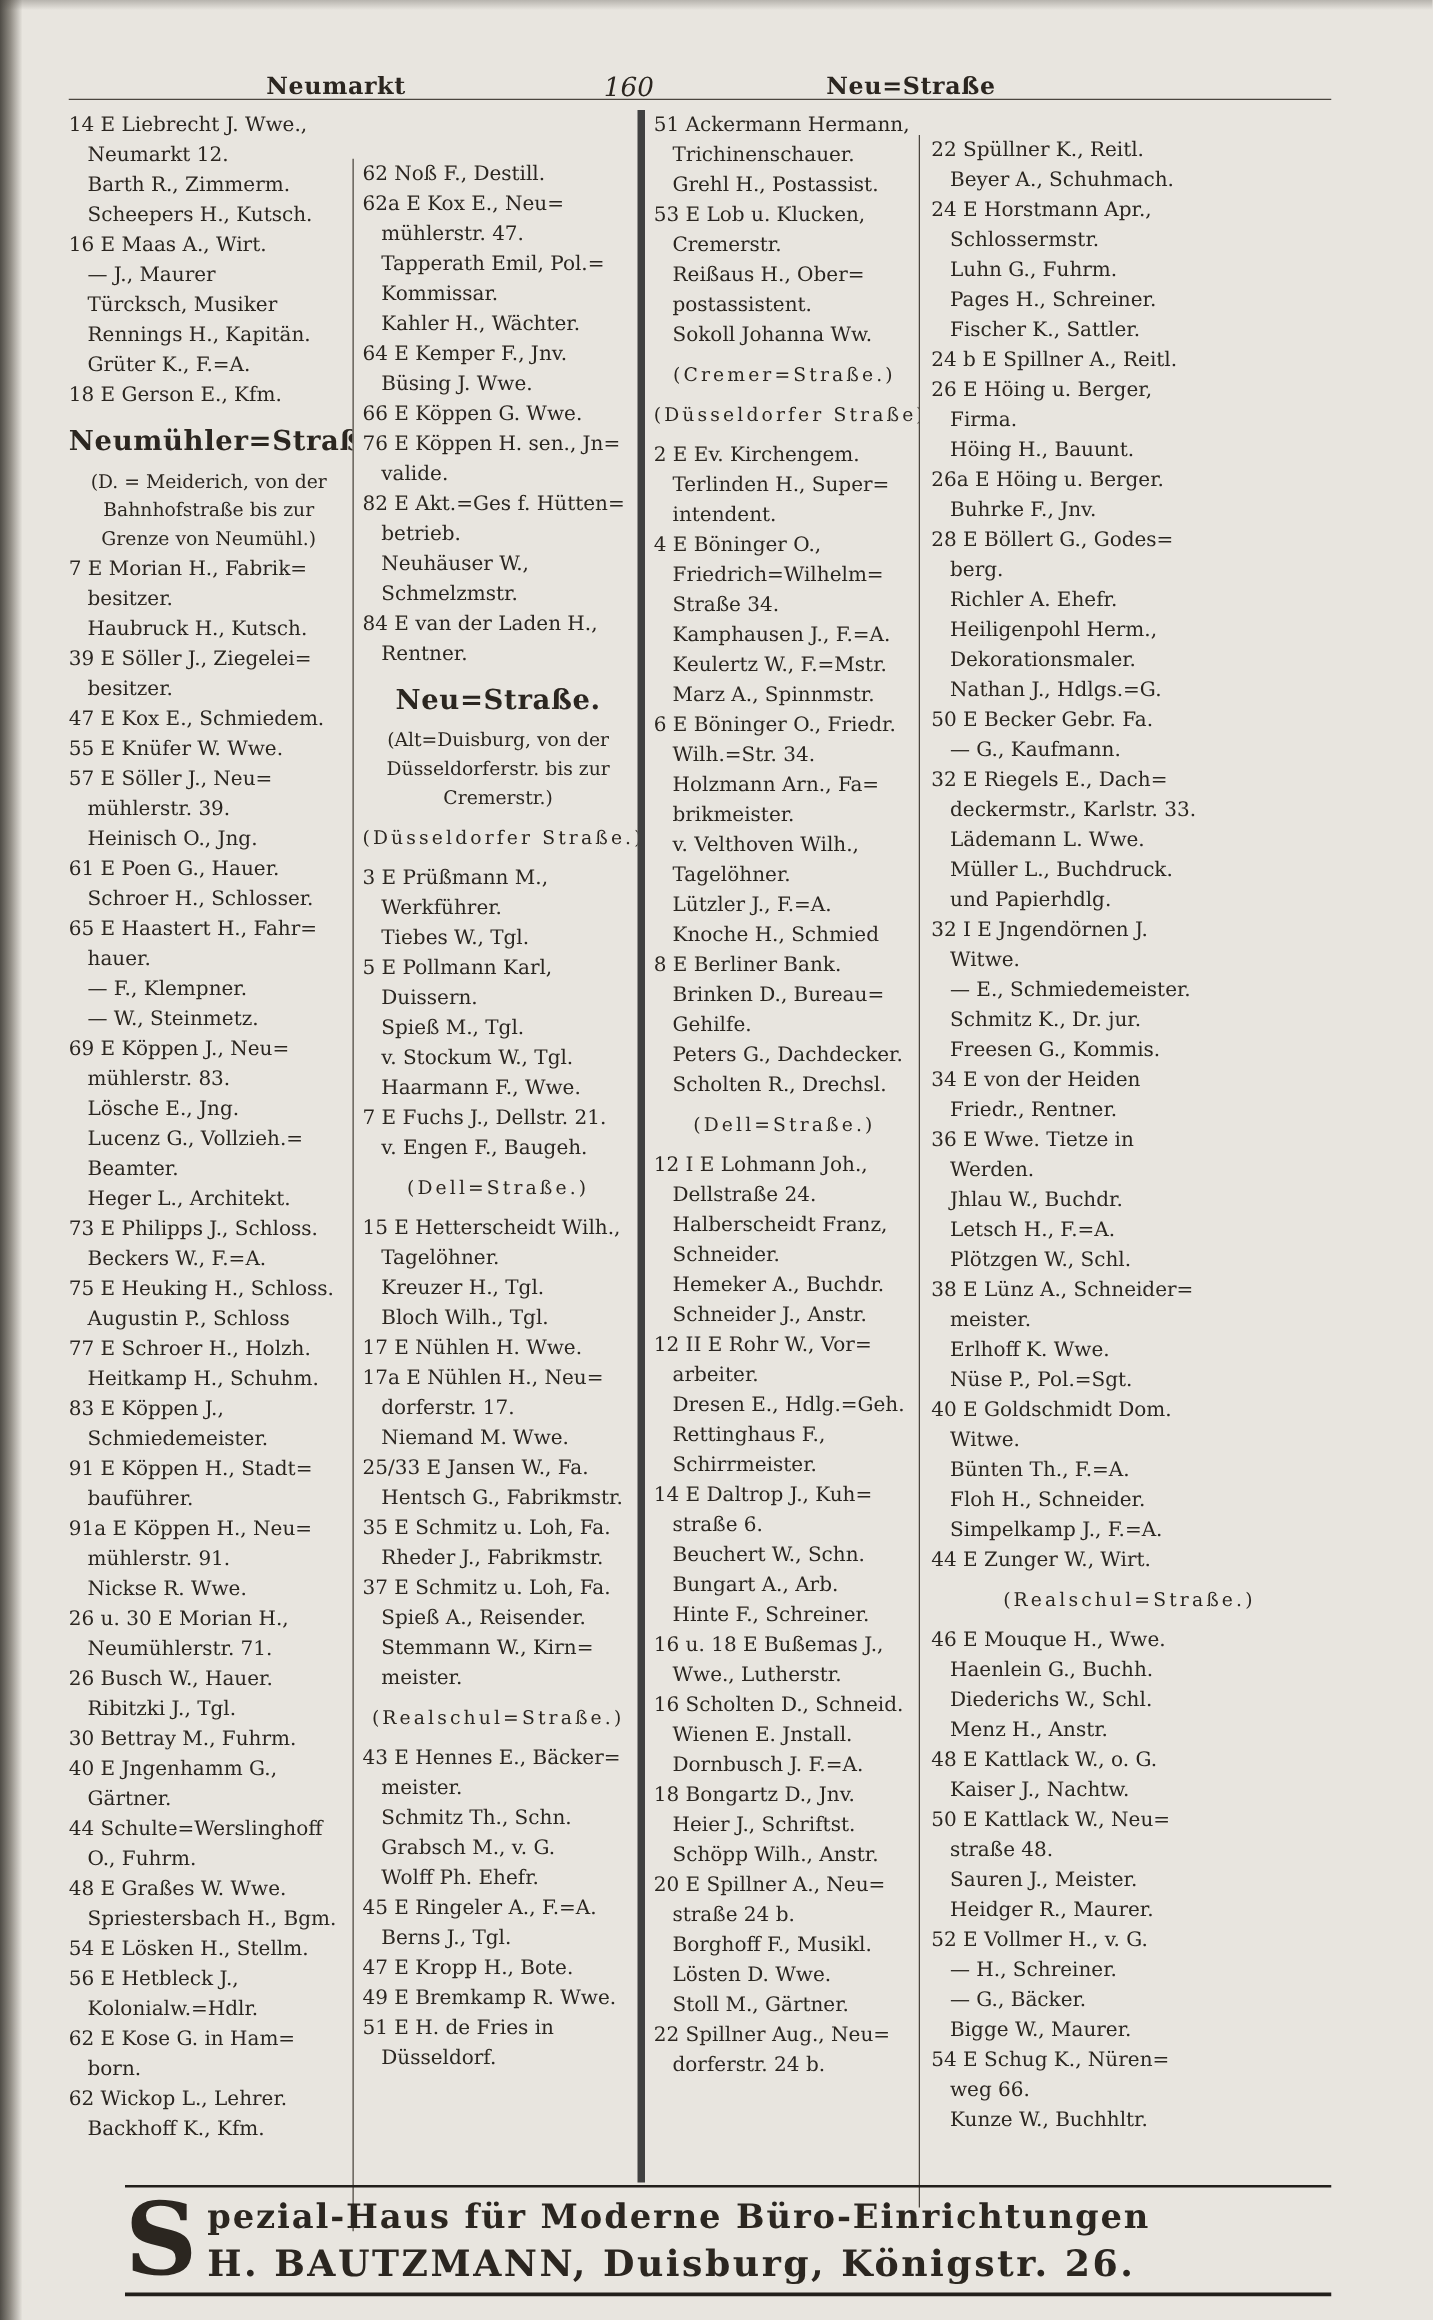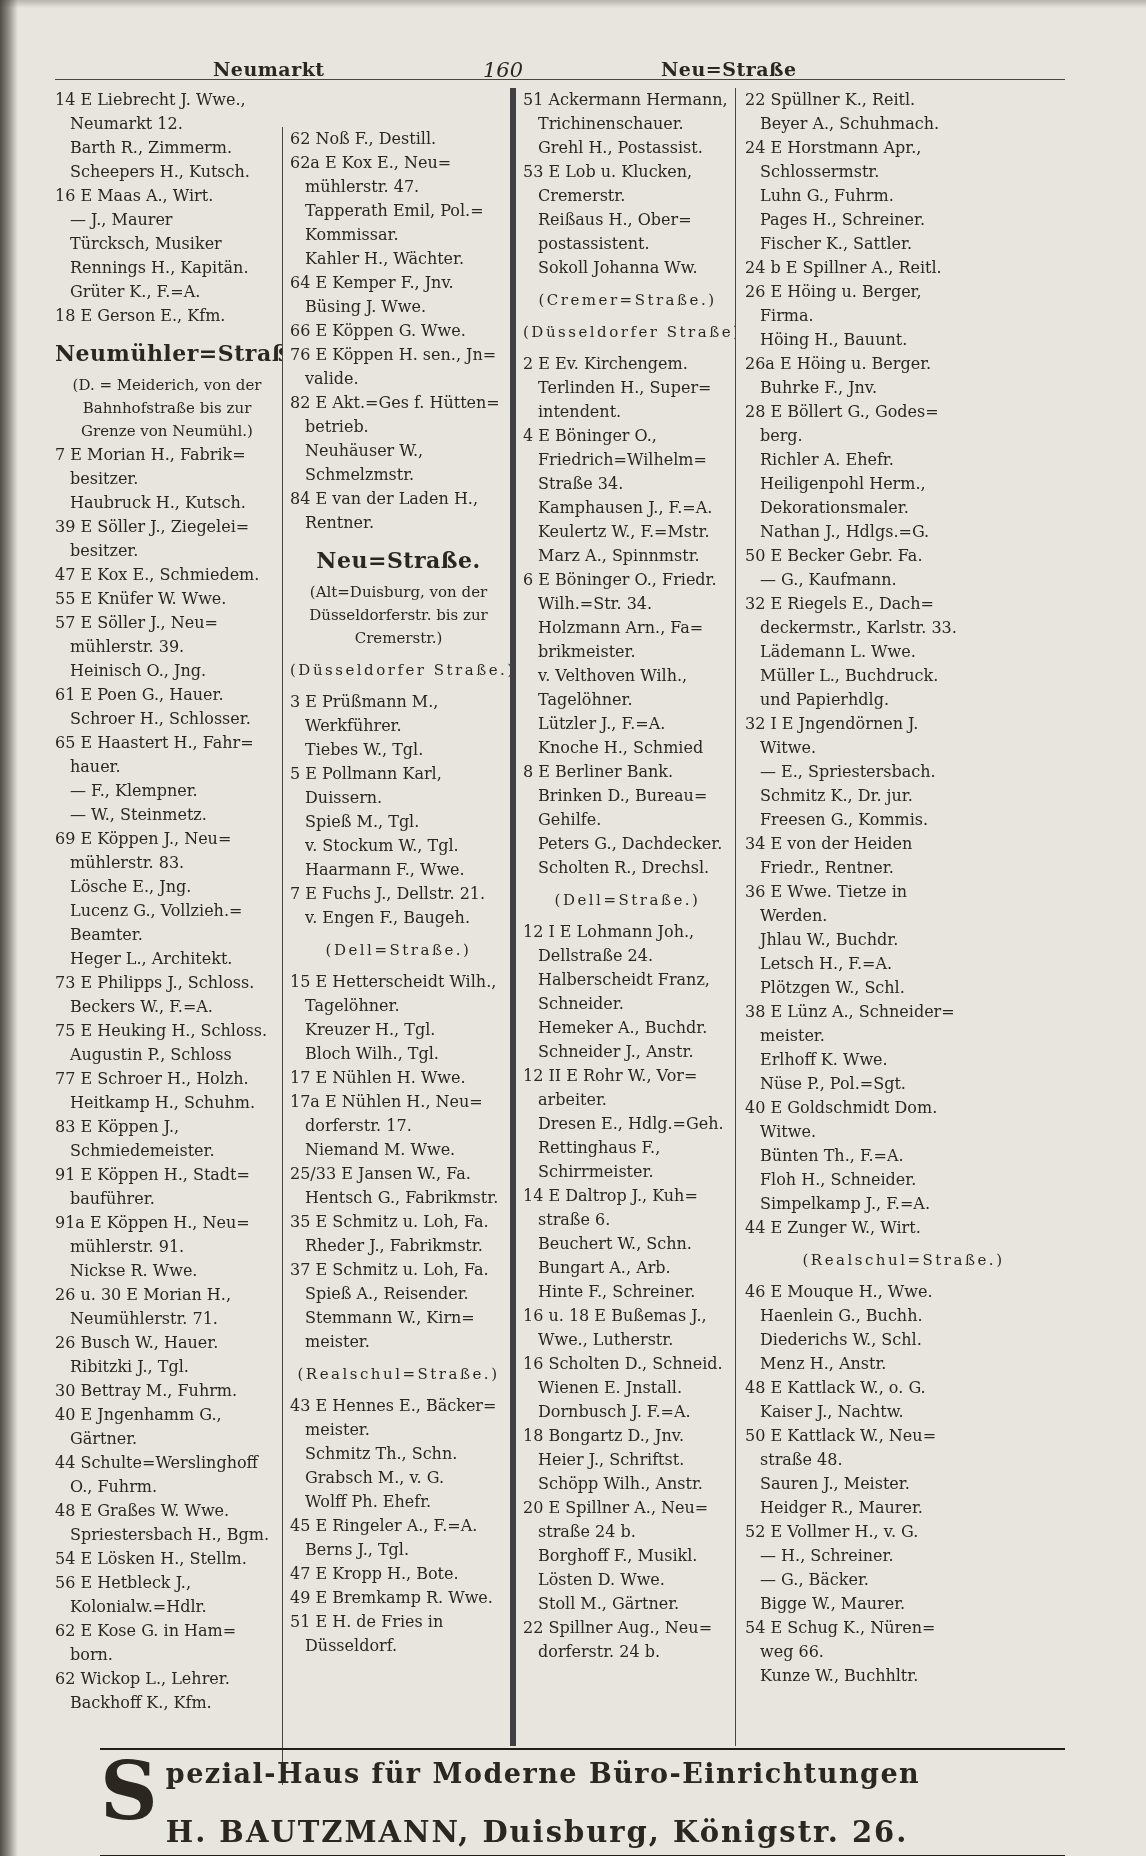--- a/index.html
+++ b/index.html
@@ -23,35 +23,35 @@
   .h-left  { position:absolute; left:158px; font-weight:bold; letter-spacing:.5px; }
   .h-center{ position:absolute; left:428px; font-style:italic; font-size:21px; }
   .h-right { position:absolute; left:606px; font-weight:bold; letter-spacing:.5px; }
   .header-rule { position:absolute; top:79px; left:55px; width:1010px; height:1px; background:#4a453e; }
 
   .columns { position:absolute; top:88px; left:55px; width:1010px; height:1658px; display:flex; }
   .column { height:100%; overflow:hidden; padding-right:3px; }
   .col-1 { width:227px; }
   .col-2 { width:228px; border-left:1px solid #4a453e; padding-left:7px;margin-top:39px; }
   .col-3 { width:225px; border-left:6px solid #404040; padding-left:7px; }
-  .col-4 { flex:1;      border-left:1px solid #4a453e; padding-left:9px; }
+  .col-4 { flex:1;      border-left:1px solid #4a453e; padding-left:9px;margin-top:20px; }
 
   .entry-num, .entry-sub { font-size:16px; line-height:24px; white-space:nowrap; }
   .entry-sub { padding-left:15px; }
   .street-heading { font-size:22px; font-weight:bold; text-align:center; line-height:30px; margin:10px 0 6px 0; letter-spacing:.5px; }
   .note-line { text-align:center; font-size:15px; line-height:23px; white-space:nowrap; }
   .cross-ref { text-align:center; font-size:15px; letter-spacing:2.5px; line-height:24px; margin:8px 0; white-space:nowrap; }
 
   .footer { position:absolute; left:100px; width:965px; top:1748px; }
   .f-rule-top { height:2px; background:#221f1b; margin-bottom:3px; }
   .f-body { display:flex; align-items:flex-start; }
   .f-initial { font-size:80px; line-height:76px; font-weight:bold; margin-right:8px; }
   .f-lines { padding-top:3px; }
   .f-line1 { font-size:27px; font-weight:bold; letter-spacing:1.5px; line-height:35px;text-align:right; }
-  .f-line2 { font-size:29px; font-weight:bold; letter-spacing:2px; line-height:40px;margin-top:21px; }
+  .f-line2 { font-size:29px; font-weight:bold; letter-spacing:2px; line-height:40px; }
   .f-rule-bottom { height:3px; background:#221f1b; margin-top:3px; }
 </style>
 </head>
 <body>
 
 <div class="edge-left"></div>
 <div class="edge-top"></div>
 
 <header class="page-header">
   <span class="h-left">Neumarkt</span>
@@ -281,21 +281,21 @@
       <div class="entry-sub">Nathan J., Hdlgs.=G.</div>
       <div class="entry-num">50 E Becker Gebr. Fa.</div>
       <div class="entry-sub">— G., Kaufmann.</div>
       <div class="entry-num">32 E Riegels E., Dach=</div>
       <div class="entry-sub">deckermstr., Karlstr. 33.</div>
       <div class="entry-sub">Lädemann L. Wwe.</div>
       <div class="entry-sub">Müller L., Buchdruck.</div>
       <div class="entry-sub">und Papierhdlg.</div>
       <div class="entry-num">32 I E Jngendörnen J.</div>
       <div class="entry-sub">Witwe.</div>
-      <div class="entry-sub">— E., Spriestersbach.</div>
+      <div class="entry-sub">— E., Schmiedemeister.</div>
       <div class="entry-sub">Schmitz K., Dr. jur.</div>
       <div class="entry-sub">Freesen G., Kommis.</div>
       <div class="entry-num">34 E von der Heiden</div>
       <div class="entry-sub">Friedr., Rentner.</div>
       <div class="entry-num">36 E Wwe. Tietze in</div>
       <div class="entry-sub">Werden.</div>
       <div class="entry-sub">Jhlau W., Buchdr.</div>
       <div class="entry-sub">Letsch H., F.=A.</div>
       <div class="entry-sub">Plötzgen W., Schl.</div>
       <div class="entry-num">38 E Lünz A., Schneider=</div>

